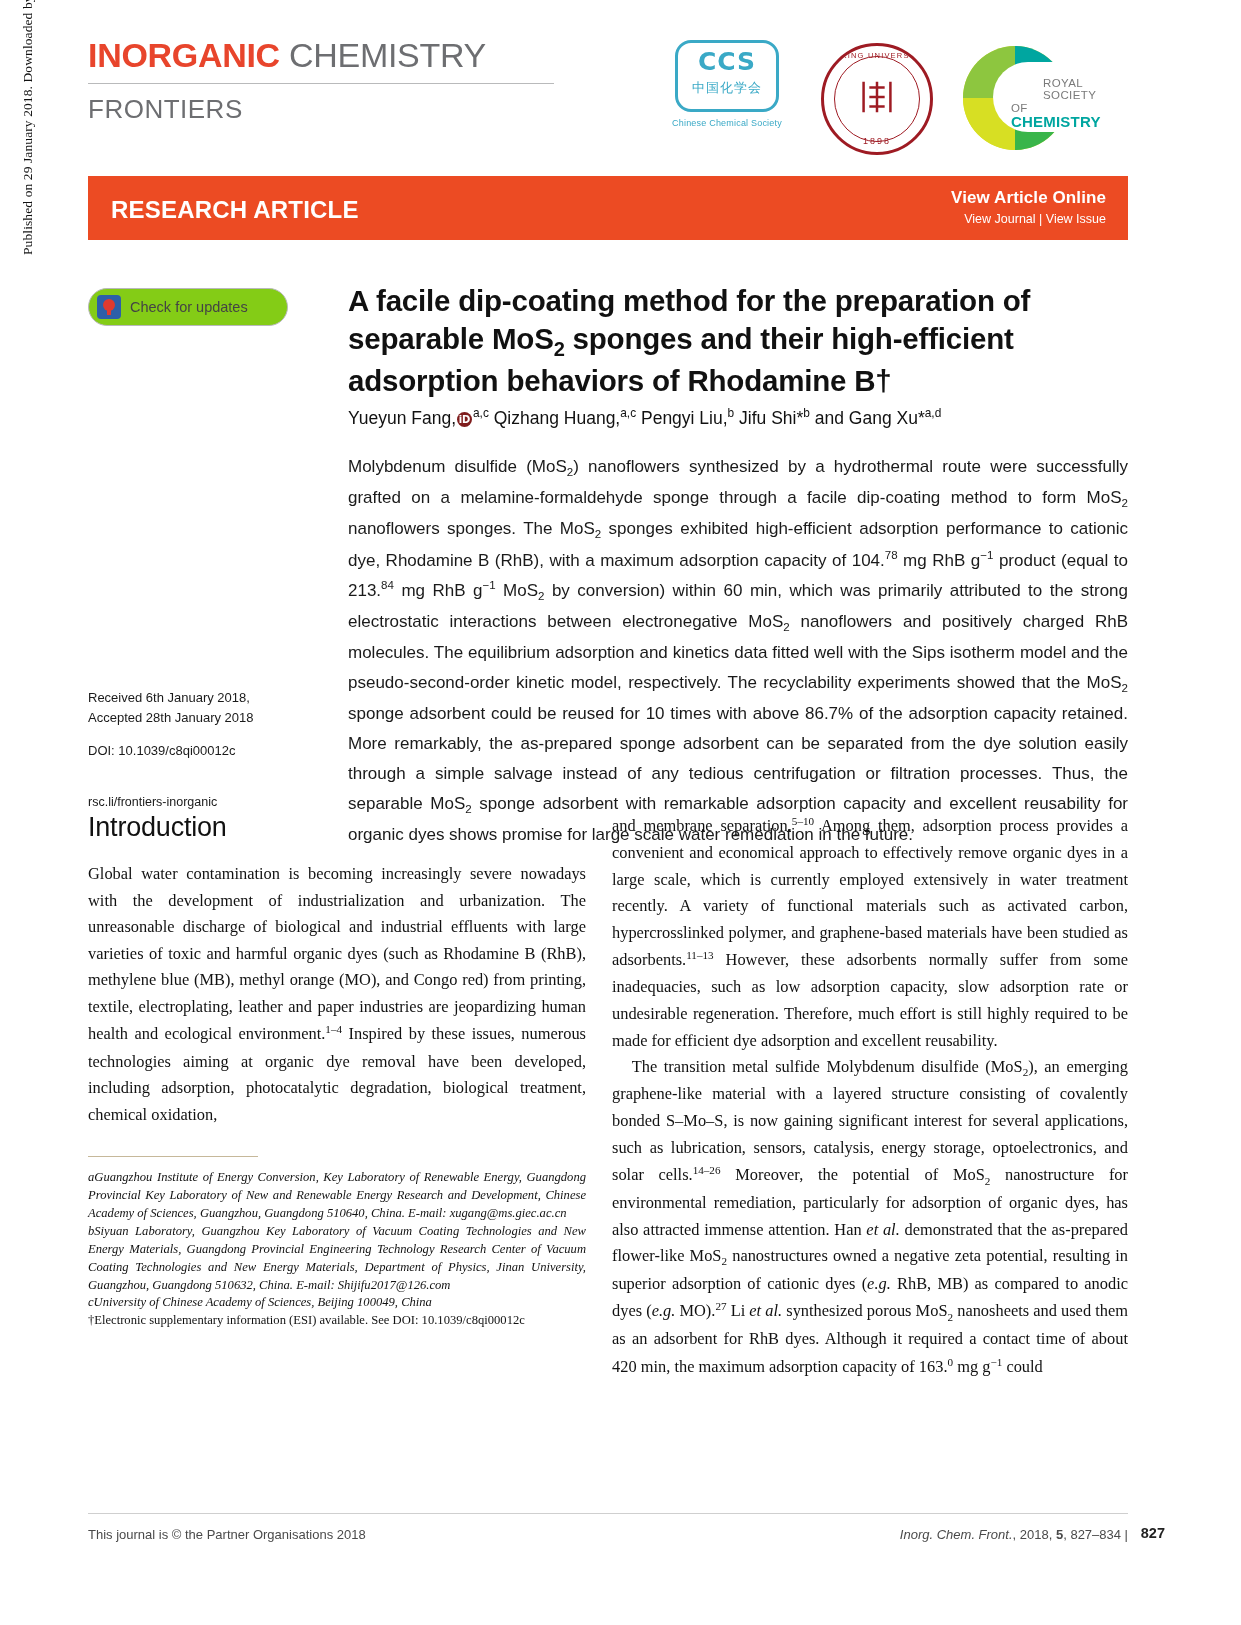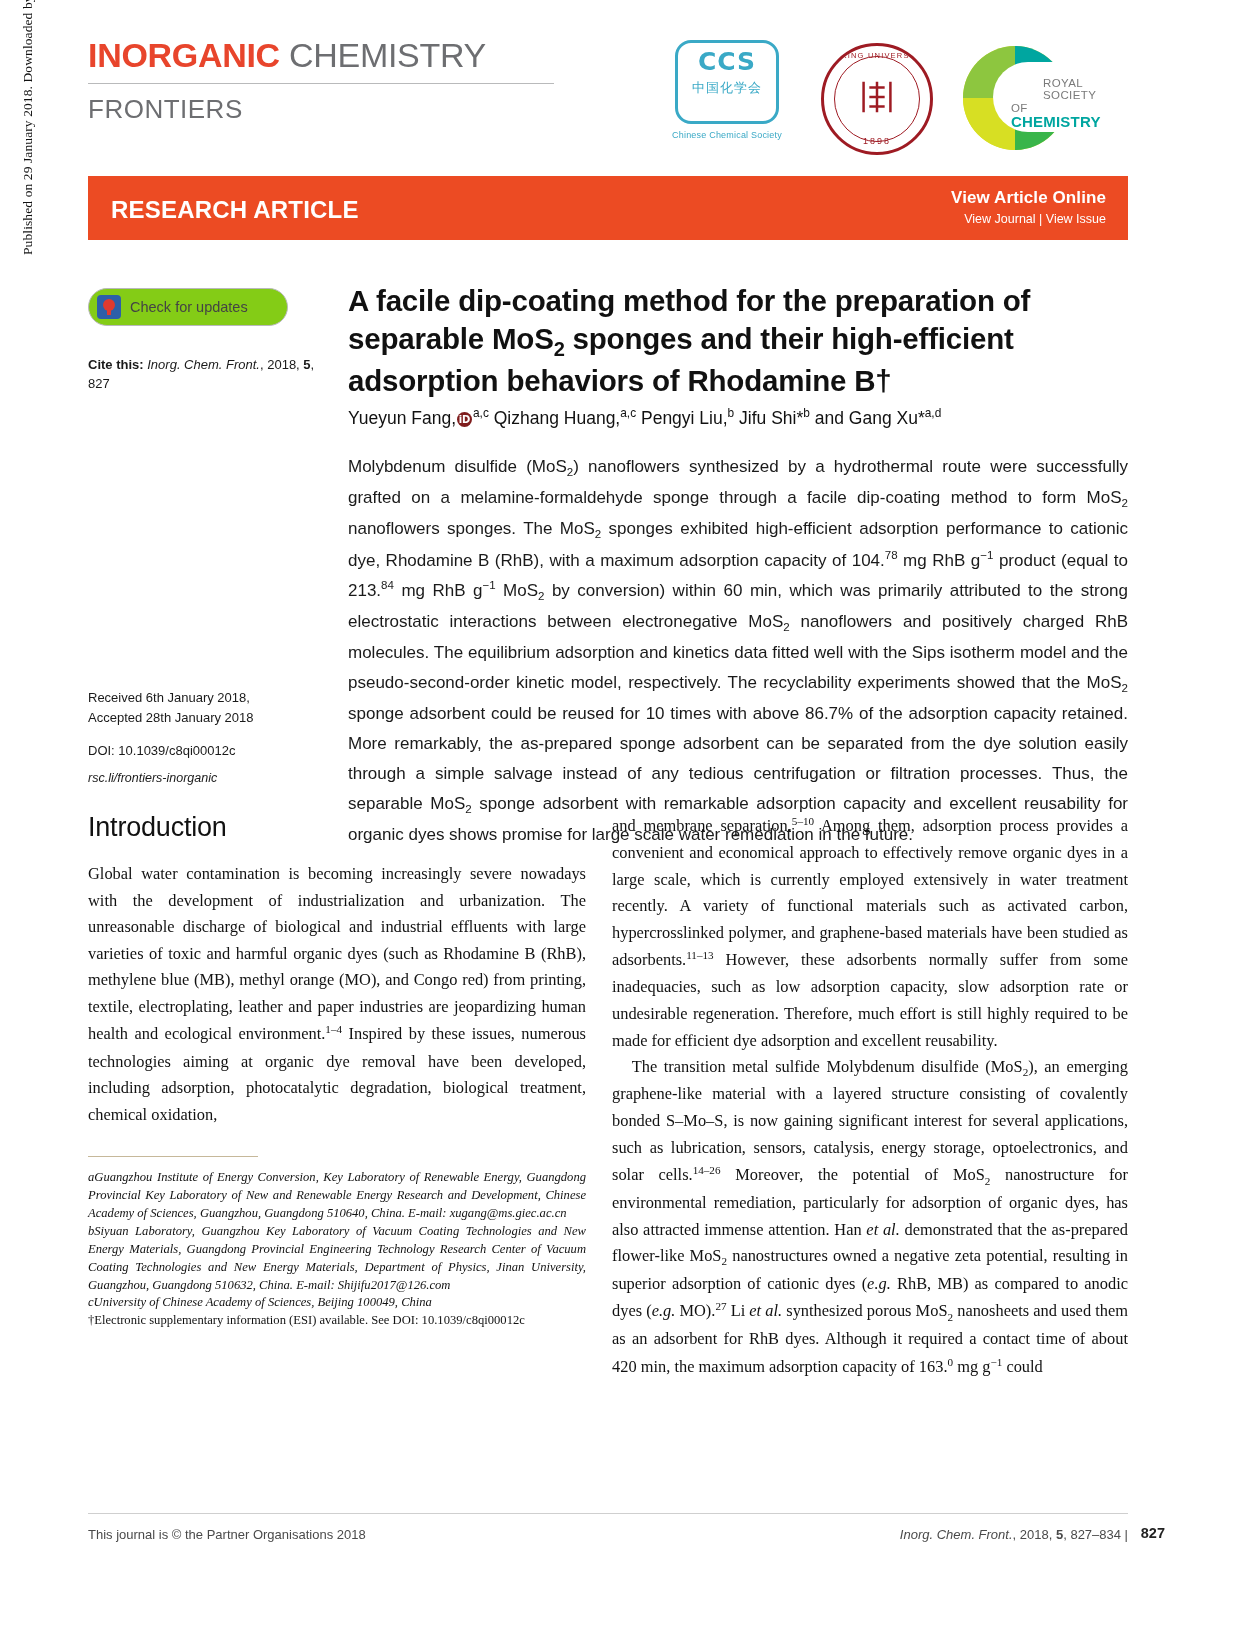--- a/index.html
+++ b/index.html
@@ -82,21 +82,21 @@
     gap: 30px;
   }
   .logo-ccs {
     width: 128px;
     height: 118px;
     position: relative;
     text-align: center;
   }
   .ccs-box {
     width: 104px;
-    height: 84px;
+    height: 72px;
     margin: 0 auto;
     border: 3px solid #3aa9c6;
     border-radius: 16px;
     position: relative;
     box-sizing: border-box;
   }
   .ccs-top {
     font-size: 25px;
     font-weight: 700;
     color: #3aa9c6;
@@ -296,24 +296,23 @@
     font-size: 13px;
     line-height: 1.5;
     color: #1a1a1a;
     width: 230px;
   }
   .doi {
     margin-top: 14px;
     font-size: 13px;
   }
   .rscli {
-    margin-top: 8px;
+    margin-top: 32px;
     font-size: 12.5px;
     color: #1a1a1a;
-    font-style: italic;
   }
 
   
   .article-title {
     position: absolute;
     left: 348px;
     top: 282px;
     width: 780px;
     font-size: 29.5px;
     font-weight: 700;
@@ -510,25 +509,20 @@
     </div>
   </div>
 </div>
 
 <div class="leftcol">
   <div class="check-updates">
     <span class="cu-icon"></span>
     <span class="cu-label">Check for updates</span>
   </div>
 
-  <div class="cite-this">
-    <b>Cite this:</b>
-    <i>Inorg. Chem. Front.</i><span>, 2018,</span>
-    <b>5</b><span>, 827</span>
-  </div>
 
   <div class="received">
     <div>Received 6th January 2018,</div>
     <div>Accepted 28th January 2018</div>
     <div class="doi">DOI: 10.1039/c8qi00012c</div>
     <div class="rscli">rsc.li/frontiers-inorganic</div>
   </div>
 </div>
 
 <div class="article-title">

